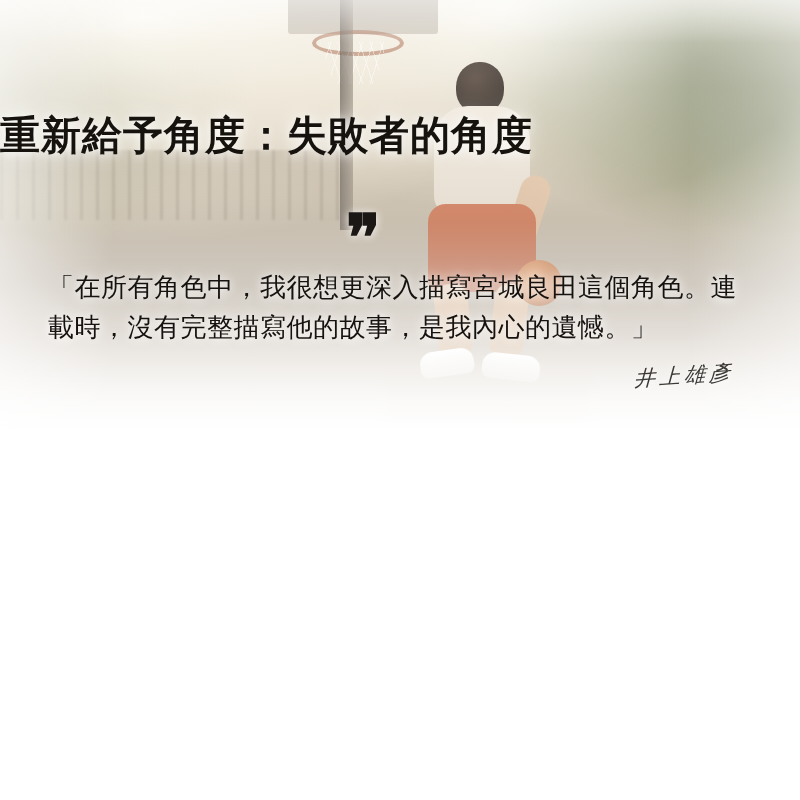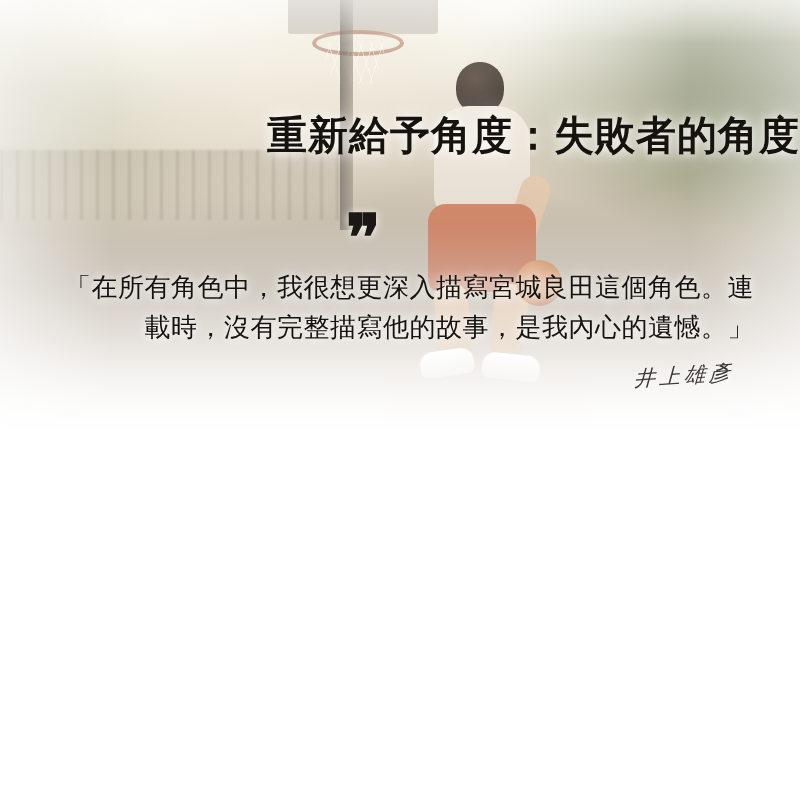--- a/index.html
+++ b/index.html
@@ -233,21 +233,21 @@
       linear-gradient(to right, rgba(255,255,255,0.55) 0%, rgba(255,255,255,0) 14%, rgba(255,255,255,0) 86%, rgba(255,255,255,0.45) 100%),
       linear-gradient(to bottom, rgba(255,255,255,0.55) 0%, rgba(255,255,255,0) 10%);
   }
 
   
   .hero-title {
     position: absolute;
     left: 0;
     top: 108px;
     width: 800px;
-    text-align: right;
+    text-align: left;
     font-size: 40px;
     font-weight: 700;
     letter-spacing: 1px;
     color: #16130f;
     text-shadow: 0 1px 10px rgba(255,255,255,0.85), 0 0 22px rgba(255,255,255,0.8);
     white-space: nowrap;
   }
 
   .quote-mark {
     position: absolute;
@@ -264,21 +264,20 @@
   .quote-text {
     position: absolute;
     left: 48px;
     top: 268px;
     width: 706px;
     font-size: 26px;
     line-height: 1.52;
     color: #15120f;
     letter-spacing: 0.5px;
     text-shadow: 0 1px 8px rgba(255,255,255,0.92), 0 0 16px rgba(255,255,255,0.75);
-    text-align: right;
   }
 
   .signature {
     position: absolute;
     right: 66px;
     top: 364px;
     width: 170px;
     height: 40px;
     font-size: 21px;
     color: #23201c;

